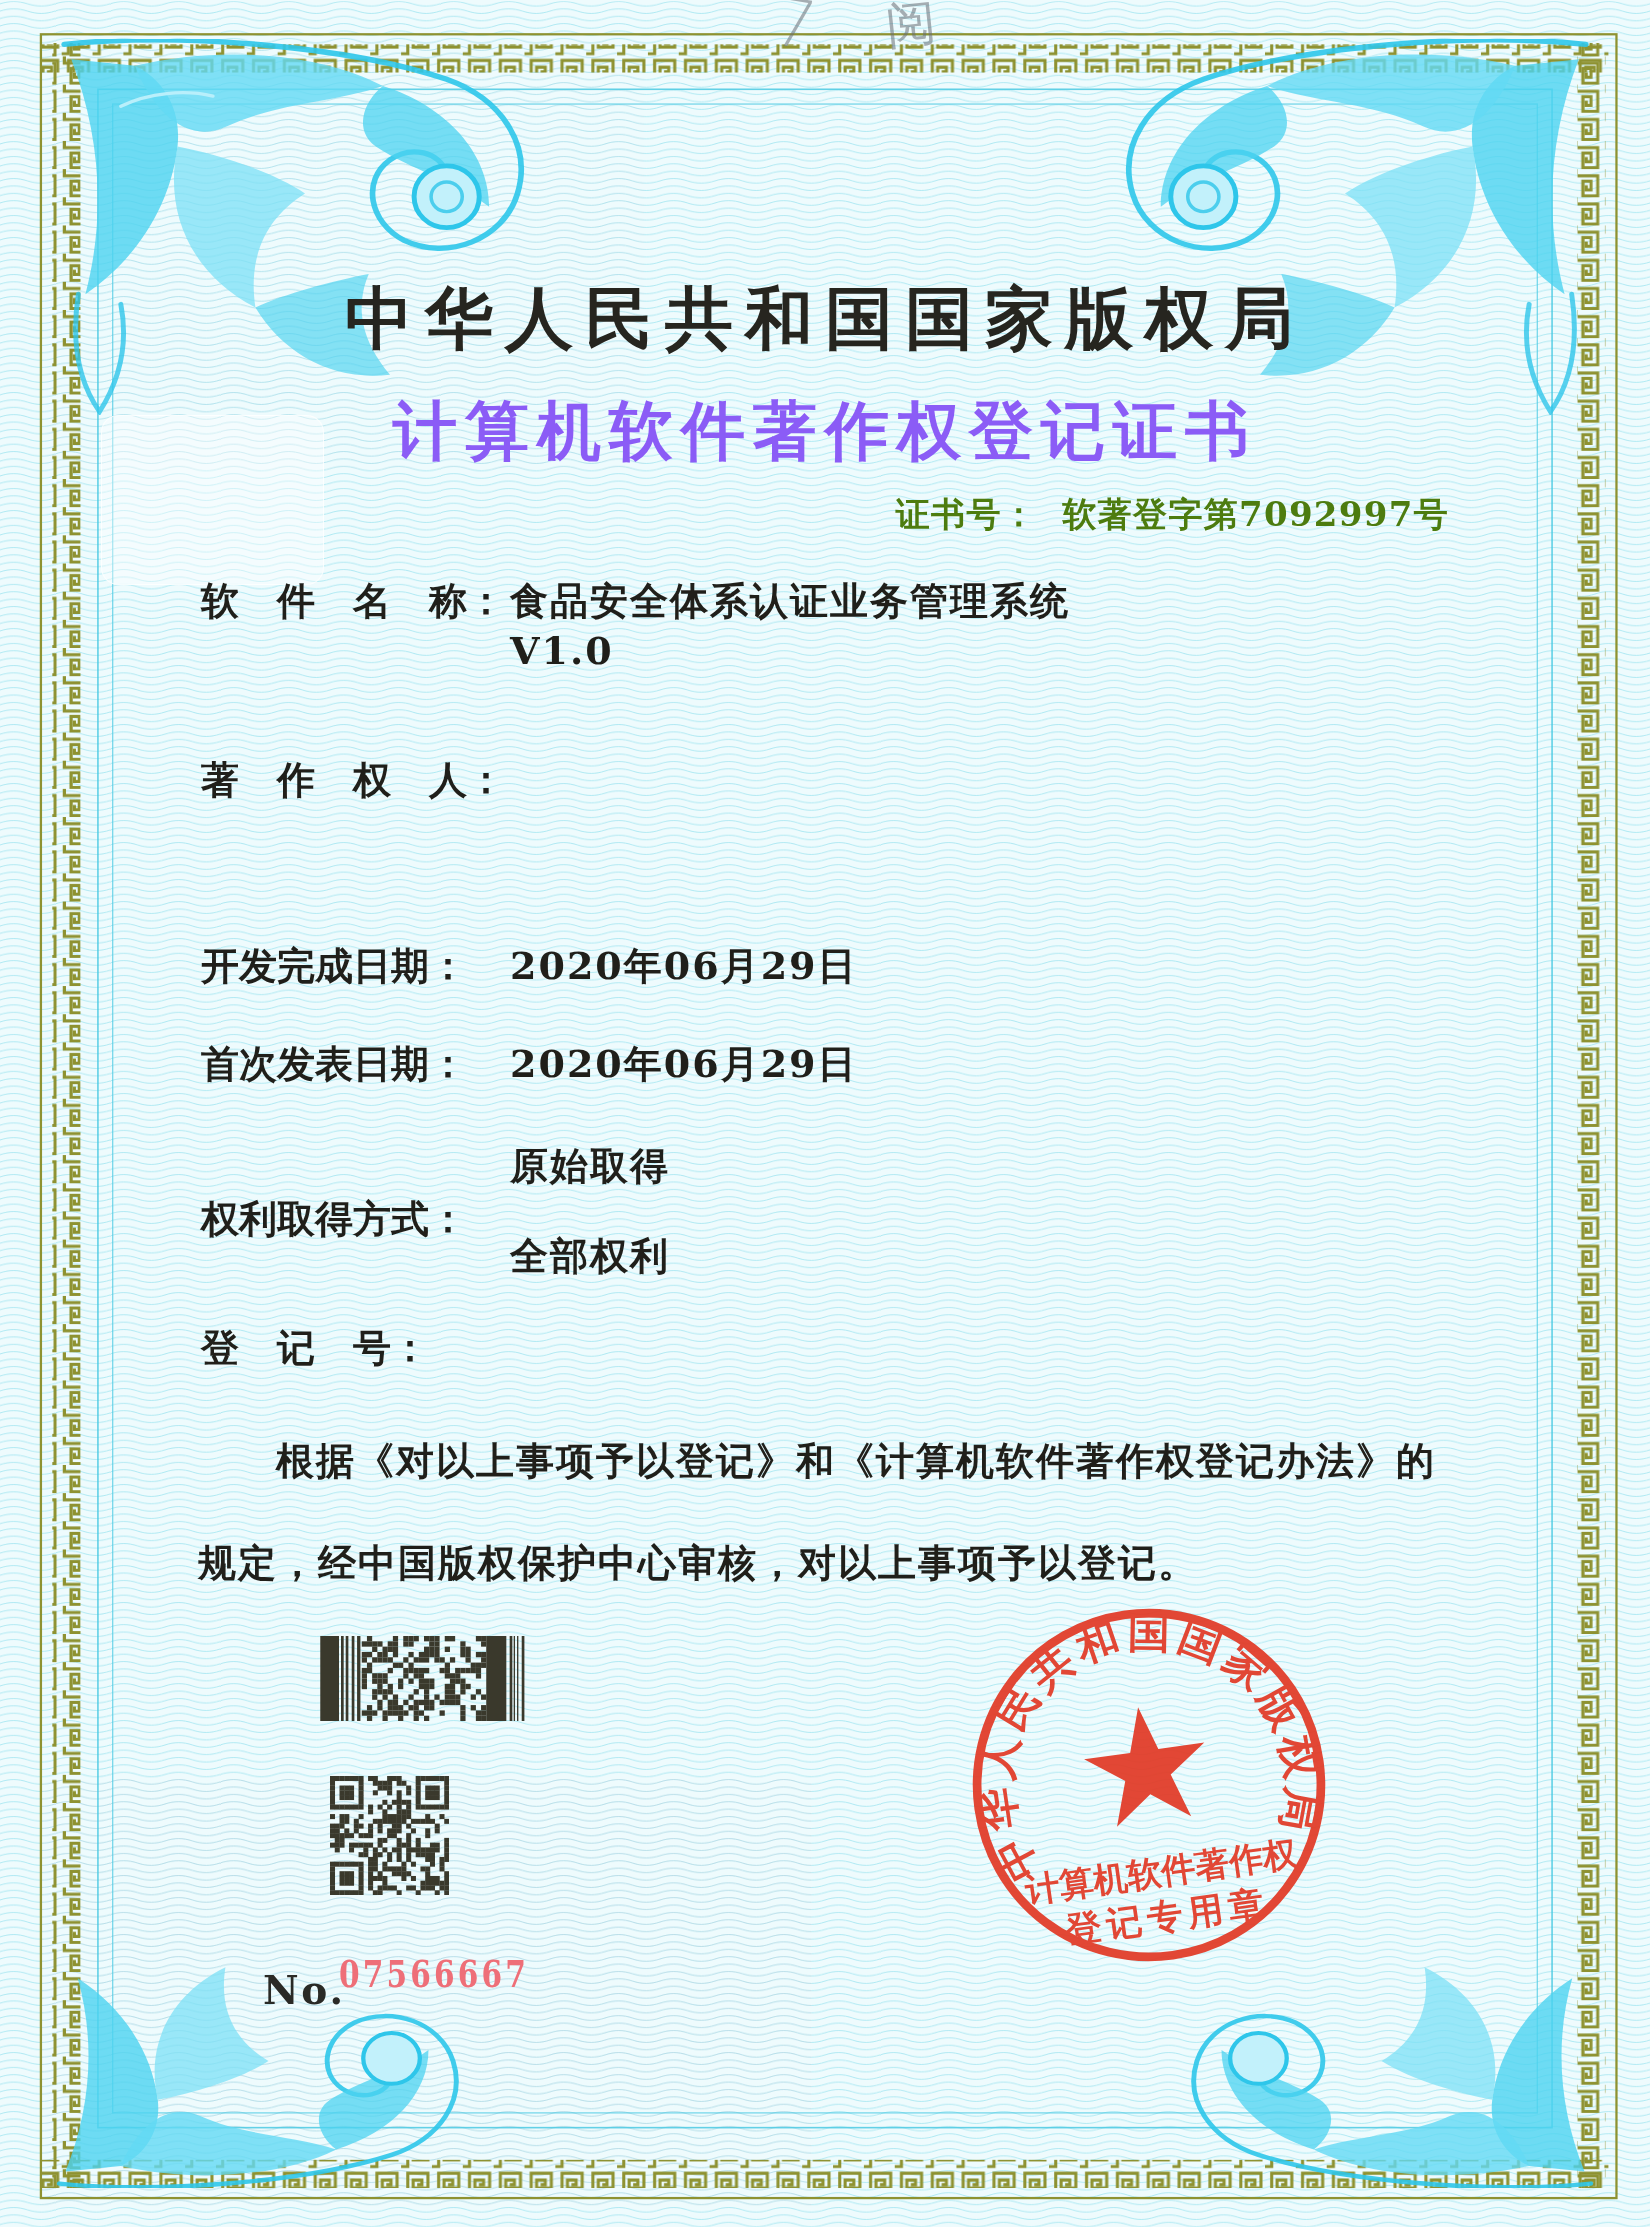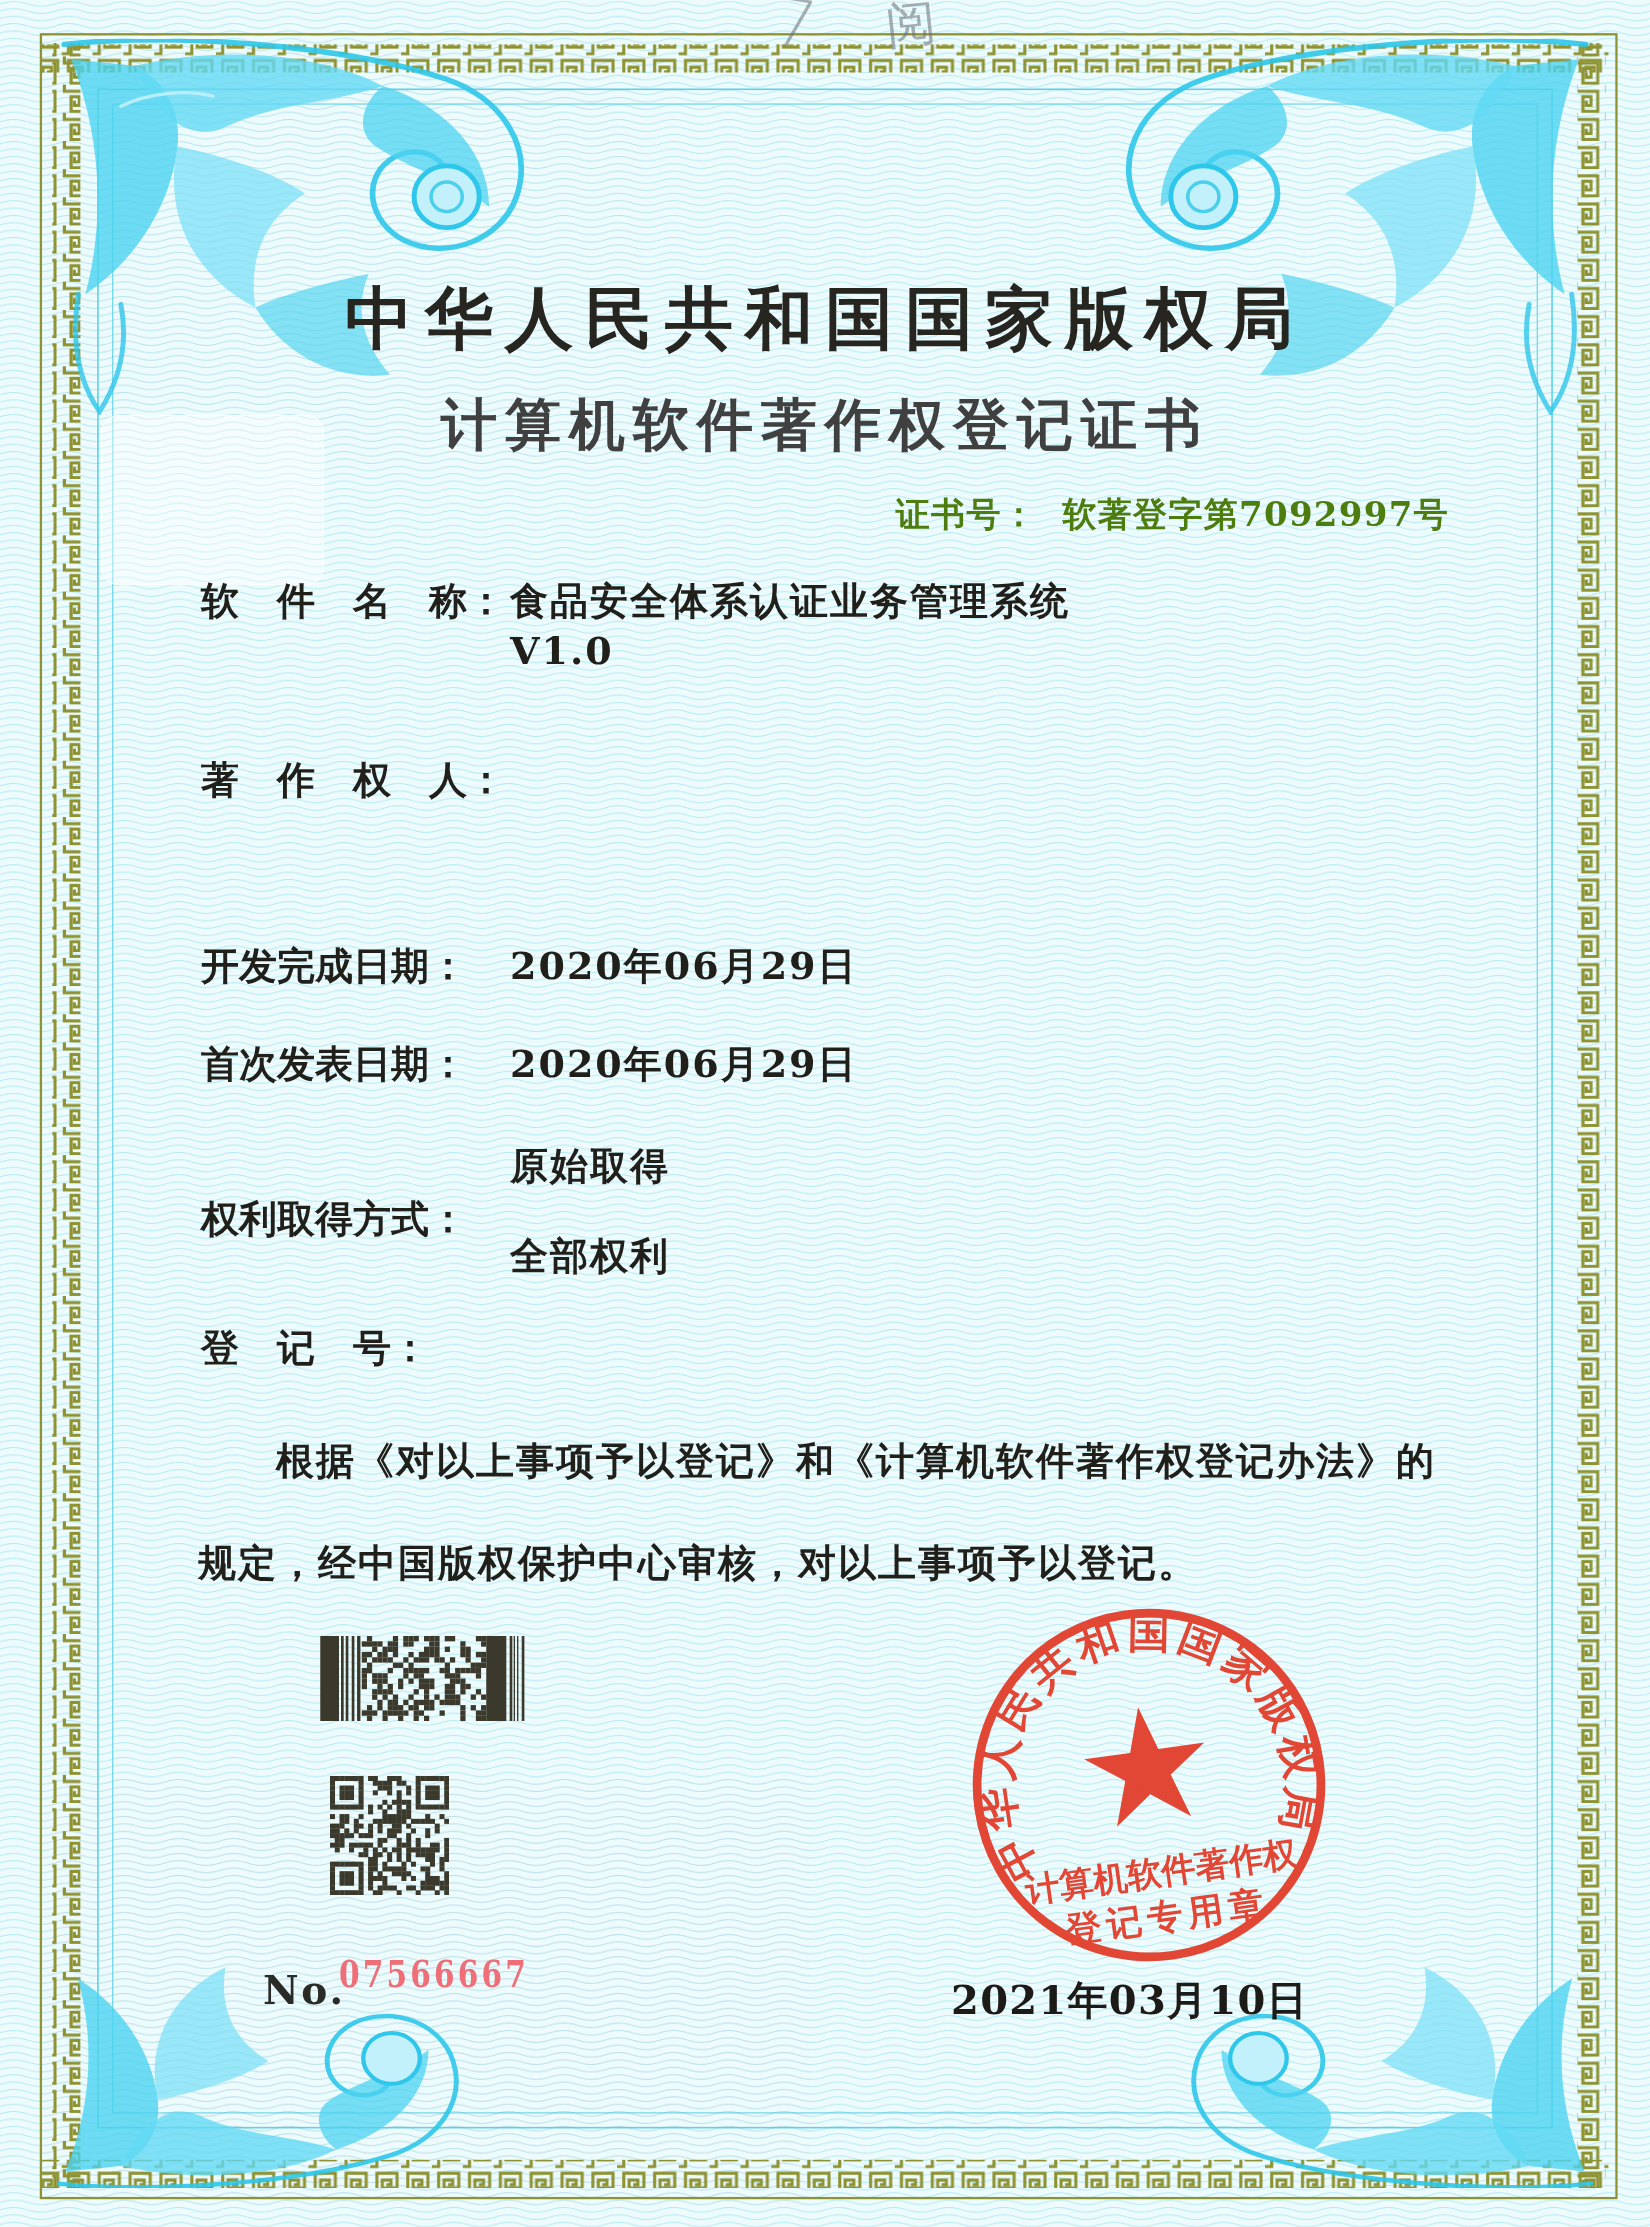--- a/index.html
+++ b/index.html
@@ -11,21 +11,21 @@
   }
   .abs{position:absolute;}
   svg{display:block;}
   
   .authority-title{
     left:0; right:0; top:274px; text-align:center;
     font-size:68px; font-weight:800; letter-spacing:12px; color:#26251f;
   }
   .cert-title{
     left:0; right:0; top:388px; text-align:center;
-    font-size:56px; font-weight:800; letter-spacing:8px; color:#404040;
+    font-size:64px; font-weight:800; letter-spacing:8px; color:#8b5cf6;
   }
   .cert-no-line{ top:492px; right:201px; font-size:34px; font-weight:700; color:#4d7c0f; letter-spacing:1.3px;}
   .cert-no-line .val{margin-left:25.5px;}
   .frow{ font-size:38px; font-weight:700; color:#201f1a; white-space:nowrap;}
   .flabel{ left:201px; }
   .fvalue{ left:510px; letter-spacing:2px;}
   .para{ font-size:38px; font-weight:600; color:#201f1a; letter-spacing:2px; white-space:nowrap;}
   .serial-label{ left:263px; top:1947px; font-size:39px; font-weight:600; color:#2a2a26; letter-spacing:2.7px;margin-top:20px;}
   .serial-value{
     left:339px; top:1951px; font-size:38px; font-weight:600; color:#ee6f78;
@@ -695,16 +695,15 @@
       <path id="sealArc" d="M -177.5,102.5 A 205,205 0 1 1 177.5,102.5" fill="none"></path>
       <text font-size="63" font-weight="700" letter-spacing="8" fill="#e23a26">
         <textPath href="#sealArc">中华人民共和国国家版权局</textPath>
       </text>
       <polygon transform="translate(0,-22)" points="0,-95 21.2,-29.1 90.4,-29.4 34.2,11.1 55.8,76.9 0,36 -55.8,76.9 -34.2,11.1 -90.4,-29.4 -21.2,-29.1"></polygon>
       <text x="0" y="148" text-anchor="middle" font-size="51" font-weight="700" fill="#e23a26">计算机软件著作权</text>
       <text x="0" y="216" text-anchor="middle" font-size="53" font-weight="700" letter-spacing="8" fill="#e23a26">登记专用章</text>
     </g>
   </svg>
 
-  <div class="abs issue-date">2021年03月10日</div>
 
 </div>
 
 
 </body></html>

